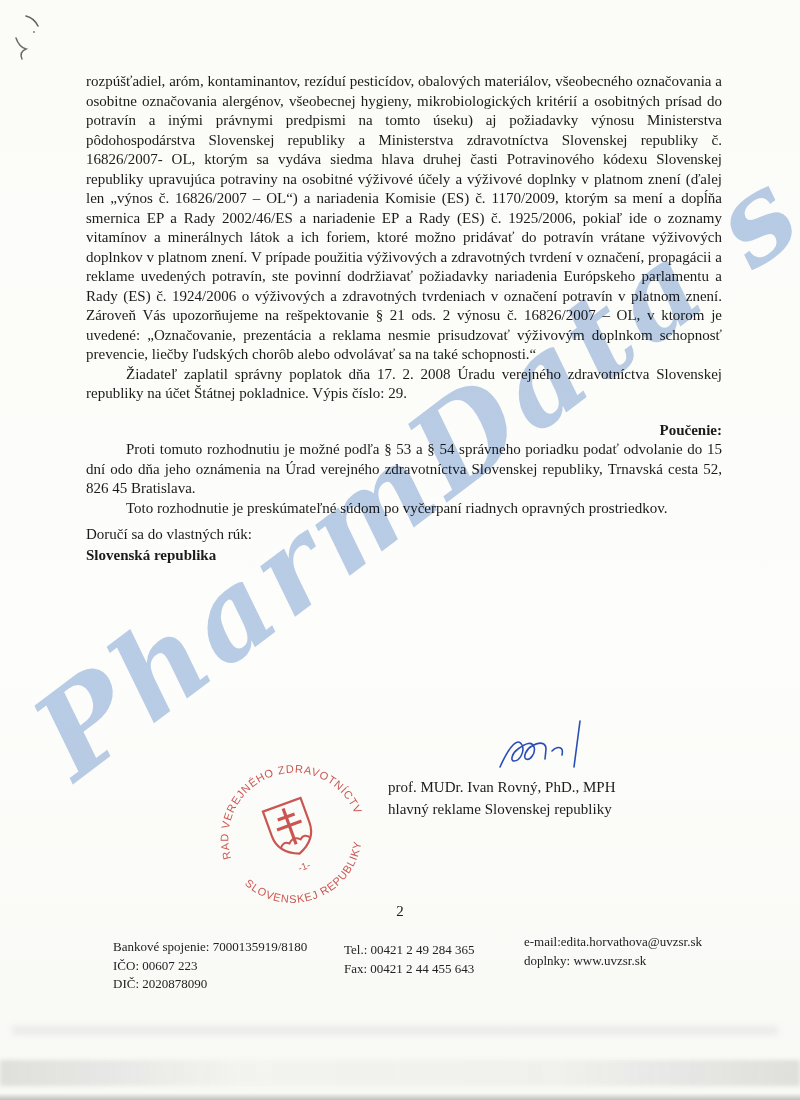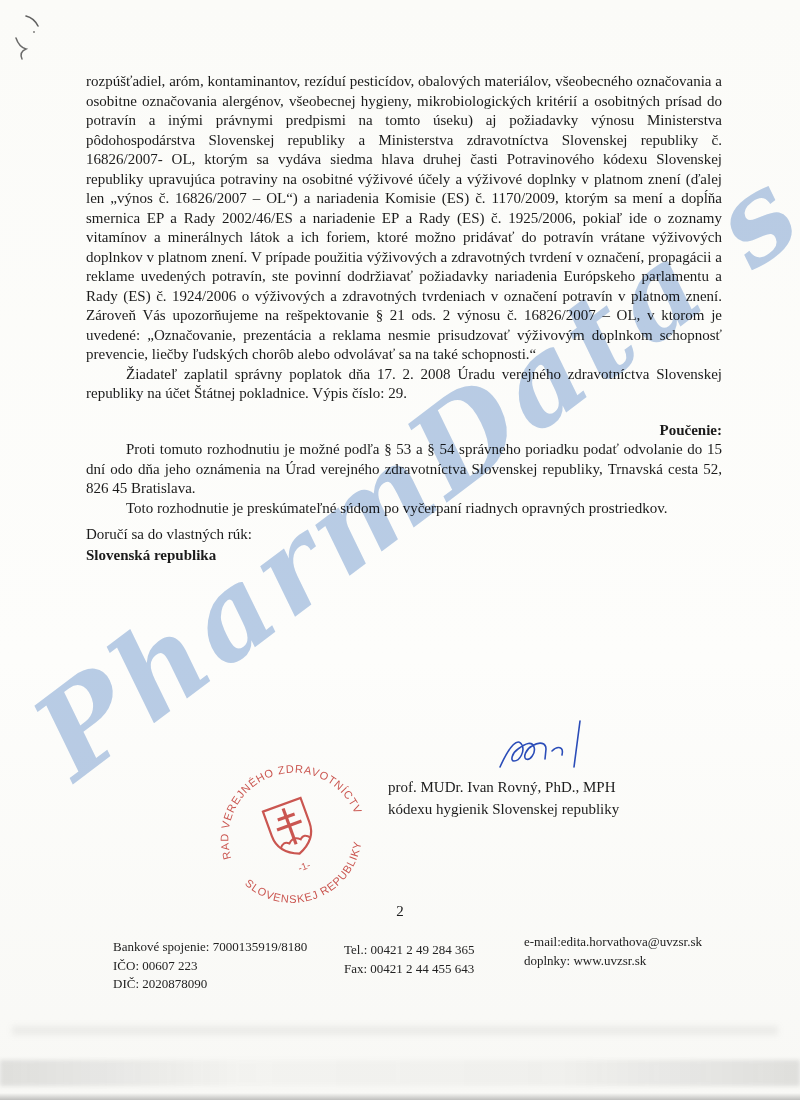--- a/index.html
+++ b/index.html
@@ -162,21 +162,21 @@
   <svg class="signature" width="120" height="70" viewBox="0 0 120 70">
     <g stroke="#2b4db8" stroke-width="1.6" fill="none" stroke-linecap="round" stroke-linejoin="round">
       <path d="M 8,52 C 18,30 26,22 30,30 C 33,36 28,46 22,46 C 18,46 20,38 26,34 C 34,28 40,26 42,32 C 44,38 38,46 34,44 C 31,42 34,34 40,31 C 48,26 54,28 54,34 L 53,44"></path>
       <path d="M 60,36 C 66,30 72,32 70,40"></path>
       <path d="M 88,6 L 82,52"></path>
     </g>
   </svg>
 
   <div class="sig-block">
     <div>prof. MUDr. Ivan Rovný, PhD., MPH</div>
-    <div>kódexu hygienik Slovenskej republiky</div>
+    <div>hlavný reklame Slovenskej republiky</div>
   </div>
 
   <div class="page-number">2</div>
 
   <div class="footer footer-col1">
     <div>Bankové spojenie: 7000135919/8180</div>
     <div>IČO: 00607 223</div>
     <div>DIČ: 2020878090</div>
   </div>
   <div class="footer footer-col2">

